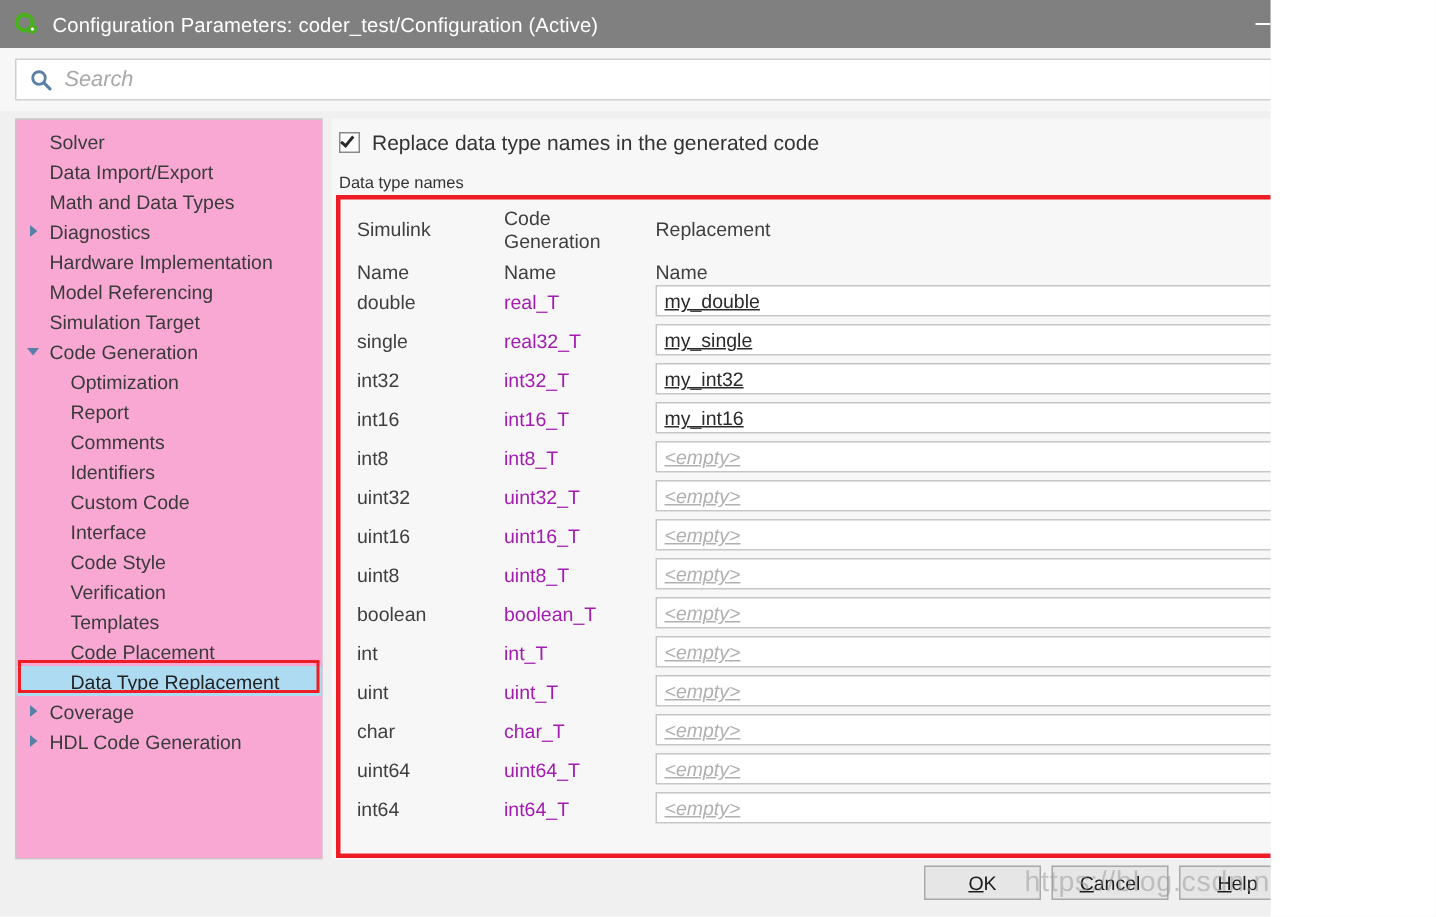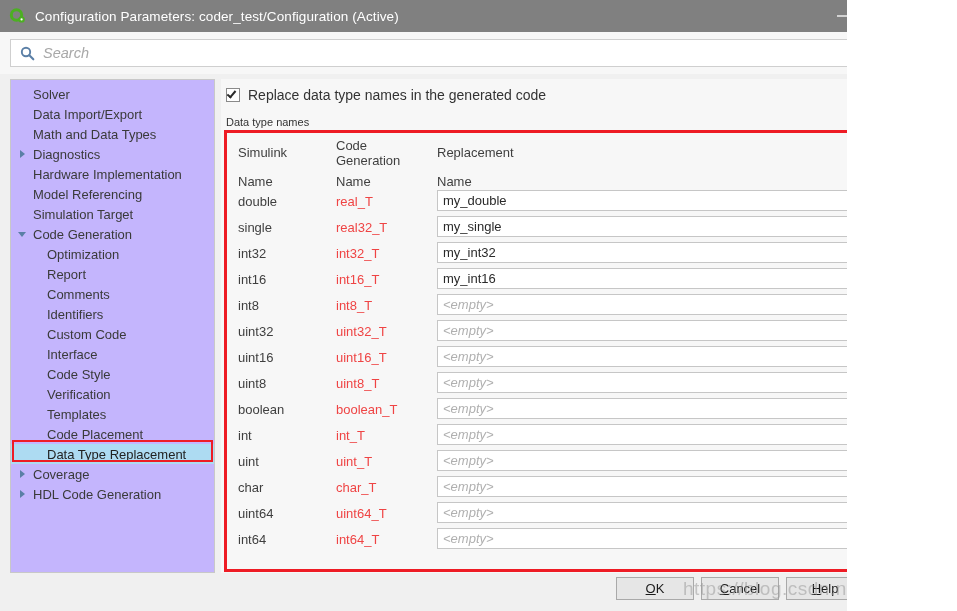--- a/index.html
+++ b/index.html
@@ -63,21 +63,21 @@
   .search-ph {
     color: #a8a8a8;
     font-style: italic;
     font-size: 14.5px;
   }
 
   
   .tree-panel {
     position: absolute; left: 10px; top: 79px;
     width: 205px; height: 494px;
-    background: #c4b5fd;
+    background: #f9a8d4;
     border: 1px solid #c8c8c8;
     overflow: hidden;
   }
   .tree-inner { padding-top: 4px; }
   .tree-item {
     height: 20px;
     display: flex; align-items: center;
     font-size: 13px;
     color: #3a3a3a;
     white-space: nowrap;
@@ -174,31 +174,32 @@
   .trow {
     position: relative;
     height: 26px;
   }
   .cell-sl {
     position: absolute; left: 12px; top: 4px;
     font-size: 13px; color: #3f3f3f;
   }
   .cell-cg {
     position: absolute; left: 110px; top: 4px;
-    font-size: 13px; color: #ef4444;
+    font-size: 13px; color: #a21caf;
   }
   .cell-rp {
     position: absolute; left: 211px; top: 0px;
     width: 467px; height: 21px;
     background: #ffffff;
     border: 1px solid #c6c6c6;
     display: flex; align-items: center;
     padding-left: 5px;
     font-size: 13px;
     color: #2a2a2a;
+    text-decoration: underline;
   }
   .cell-rp.empty {
     color: #b0b0b0;
     font-style: italic;
   }
 
   
   .red-box {
     position: absolute;
     left: 224px; top: 130px;

